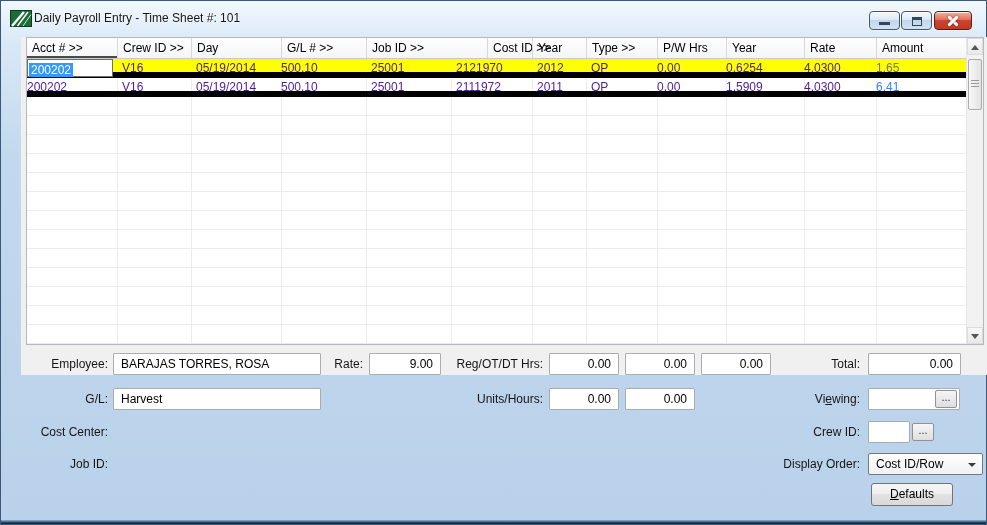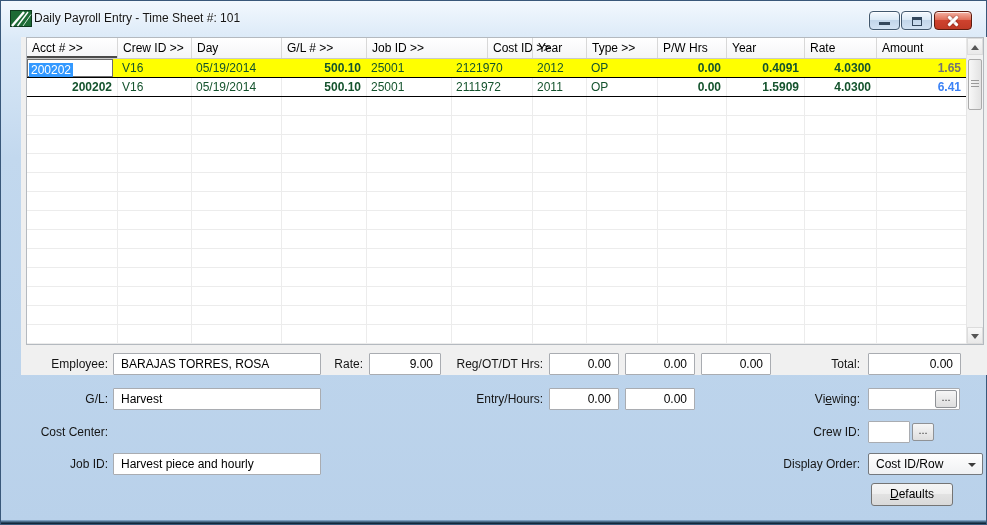--- a/index.html
+++ b/index.html
@@ -28,23 +28,23 @@
   #client{position:absolute;left:20px;top:36px;width:971px;height:338px;background:#f0f0f0;}
   
   #grid{position:absolute;left:5px;top:0;width:958px;height:308px;background:#fff;border:1px solid #b4b9bf;box-sizing:border-box;}
   #grid-header{position:absolute;left:0;top:0;width:939px;height:21px;background:linear-gradient(#ffffff,#f4f5f7);border-bottom:1px solid #c9c9c9;box-sizing:border-box;}
   .hcell{position:absolute;top:0;height:20px;line-height:20px;font-size:12px;color:#000;padding-left:5px;box-sizing:border-box;white-space:nowrap;overflow:hidden;}
   .hcell.sep{border-left:1px solid #d8d8d8;}
   #col-indicator{position:absolute;left:0;top:18px;width:90px;height:2px;background:#4a4a4a;}
   #grid-body{position:absolute;left:0;top:21px;width:939px;height:285px;overflow:hidden;}
   .vline{position:absolute;top:0;bottom:0;width:1px;background:#ececec;}
   .erow{position:absolute;left:0;width:939px;height:19px;border-bottom:1px solid #ececec;box-sizing:border-box;}
-  .grow{position:absolute;left:0;width:939px;height:19px;border-bottom:1px solid #000000;box-sizing:border-box;}
-  .gcell{position:absolute;top:0;height:18px;line-height:18px;font-size:12px;color:#14532d;white-space:nowrap;box-sizing:border-box;overflow:hidden;}
-  .al{padding-left:5px;} .ar{text-align:right;padding-right:5px;font-weight:bold;}
+  .grow{position:absolute;left:0;width:939px;height:19px;border-bottom:6px solid #000000;box-sizing:border-box;}
+  .gcell{position:absolute;top:0;height:18px;line-height:18px;font-size:12px;color:#4c1d95;white-space:nowrap;box-sizing:border-box;overflow:hidden;}
+  .al{padding-left:5px;} .ar{text-align:left;padding-right:5px;}
   .editor{position:absolute;left:0;top:0;width:86px;height:18px;background:#fff;border:1px solid #6e6e6e;box-sizing:border-box;}
   .selText{display:inline-block;margin:1px 0 0 1px;padding:0 2px;font-size:12px;line-height:14px;color:#fff;}
   
   #vscroll{position:absolute;right:0;top:0;width:17px;height:306px;background:#f2f2f2;border-left:1px solid #e6e6e6;box-sizing:border-box;}
   .sbtn{position:absolute;left:0;width:16px;height:17px;background:linear-gradient(#f8f8f8,#e9e9e9);border:1px solid #dcdcdc;box-sizing:border-box;}
   #sb-up{top:0;} #sb-down{bottom:0;}
   .tri{position:absolute;left:3px;width:0;height:0;border-left:4px solid transparent;border-right:4px solid transparent;}
   .tri.up{top:6px;border-bottom:5px solid #555;}
   .tri.down{top:6px;border-top:5px solid #555;}
   #sb-thumb{position:absolute;left:1px;top:21px;width:14px;height:51px;background:linear-gradient(90deg,#f8f8f8,#e2e2e2);border:1px solid #ababab;border-radius:2px;box-sizing:border-box;}
@@ -134,21 +134,21 @@
           <div class="grow" style="top: 0px; background: rgb(255, 255, 0);">
             <div class="editor"><span class="selText" style="background: rgb(51, 153, 255);">200202</span></div>
             <div class="gcell al" style="left: 90px; width: 74px;">V16</div>
             <div class="gcell al" style="left: 164px; width: 90px;">05/19/2014</div>
             <div class="gcell ar" style="left: 254px; width: 85px;">500.10</div>
             <div class="gcell al" style="left: 339px; width: 85px;">25001</div>
             <div class="gcell al" style="left: 424px; width: 81px;">2121970</div>
             <div class="gcell al" style="left: 505px; width: 54px;">2012</div>
             <div class="gcell al" style="left: 559px; width: 71px;">OP</div>
             <div class="gcell ar" style="left: 630px; width: 69px;">0.00</div>
-            <div class="gcell ar" style="left: 699px; width: 78px;">0.4091</div>
+            <div class="gcell ar" style="left: 699px; width: 78px;">0.6254</div>
             <div class="gcell ar" style="left: 777px; width: 72px;">4.0300</div>
             <div class="gcell ar" style="left: 849px; width: 90px; color: #737373;">1.65</div>
           </div>
           <div class="grow" style="top: 19px;">
             <div class="gcell ar" style="left: 0px; width: 90px;">200202</div>
             <div class="gcell al" style="left: 90px; width: 74px;">V16</div>
             <div class="gcell al" style="left: 164px; width: 90px;">05/19/2014</div>
             <div class="gcell ar" style="left: 254px; width: 85px;">500.10</div>
             <div class="gcell al" style="left: 339px; width: 85px;">25001</div>
             <div class="gcell al" style="left: 424px; width: 81px;">2111972</div>
@@ -179,34 +179,33 @@
     <div class="fbox num" style="left:348px;top:316px;width:72px">9.00</div>
     <div class="flabel" style="left:420px;top:320px;width:102px">Reg/OT/DT Hrs:</div>
     <div class="fbox num" style="left:528px;top:316px;width:70px">0.00</div>
     <div class="fbox num" style="left:604px;top:316px;width:70px">0.00</div>
     <div class="fbox num" style="left:680px;top:316px;width:70px">0.00</div>
     <div class="flabel" style="left:720px;top:320px;width:119px">Total:</div>
     <div class="fbox num" style="left:847px;top:316px;width:93px">0.00</div>
 
     <div class="flabel" style="left:0;top:355px;width:87px">G/L:</div>
     <div class="fbox" style="left:92px;top:351px;width:208px">Harvest</div>
-    <div class="flabel" style="left:420px;top:355px;width:102px">Entry/Hours:</div>
+    <div class="flabel" style="left:420px;top:355px;width:102px">Units/Hours:</div>
     <div class="fbox num" style="left:528px;top:351px;width:70px">0.00</div>
     <div class="fbox num" style="left:604px;top:351px;width:70px">0.00</div>
     <div class="flabel" style="left:720px;top:355px;width:119px"><span>Vi</span><u>e</u><span>wing:</span></div>
     <div class="fbox" style="left:847px;top:351px;width:92px"></div>
     <div class="browse" style="left:914px;top:353px">...</div>
 
     <div class="flabel" style="left:0;top:388px;width:87px">Cost Center:</div>
     <div class="flabel" style="left:720px;top:388px;width:119px">Crew ID:</div>
     <div class="fbox" style="left:847px;top:384px;width:42px"></div>
     <div class="browse" style="left:891px;top:386px">...</div>
 
     <div class="flabel" style="left:0;top:420px;width:87px">Job ID:</div>
-    <div class="fbox" style="left:92px;top:416px;width:208px">Harvest piece and hourly</div>
     <div class="flabel" style="left:718px;top:420px;width:121px">Display Order:</div>
     <div class="combo" style="left:847px;top:416px;width:115px"><span>Cost ID/Row</span><span class="arr"></span></div>
 
     <div id="defaults-btn"><u>D</u><span>efaults</span></div>
   </div>
 
   <div class="bottom-edge"></div>
 </div>
 
 </body></html>

